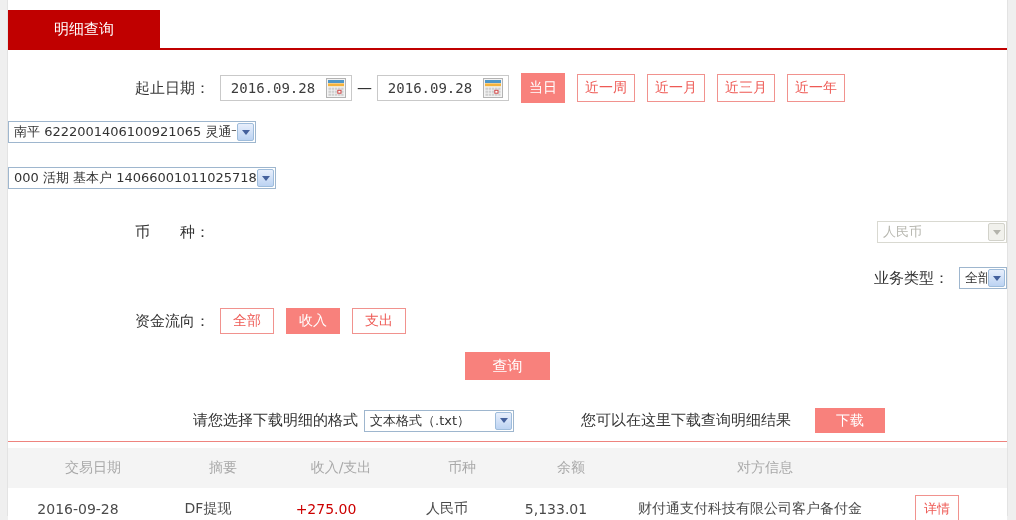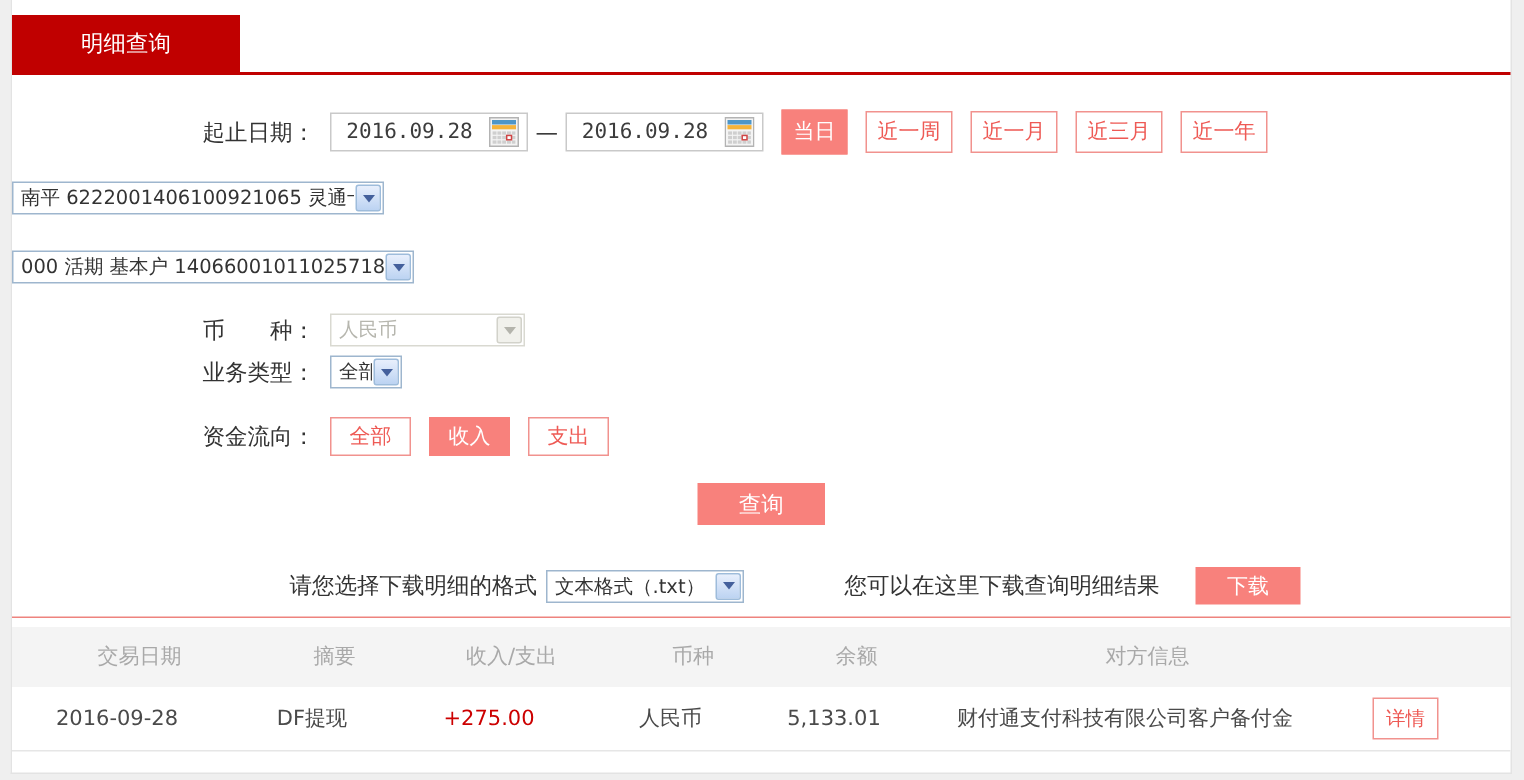--- a/index.html
+++ b/index.html
@@ -28,22 +28,22 @@
   
   .form-row { display: flex; align-items: center; }
   .form-label {
     width: 202px; margin-right: 10px;
     text-align: right; font-size: 15px; color: #333;
     white-space: pre; flex-shrink: 0;
   }
   .row-date   { margin-top: 23px; height: 30px; }
   .row-reg    { margin-top: 17px; height: 24px; }
   .row-sub    { margin-top: 22px; height: 24px; }
-  .row-cur    { margin-top: 18px; height: 24px; }
-  .row-biz    { margin-top: 4px; height: 24px; }
+  .row-cur    { margin-top: 30px; height: 24px; justify-content: space-between; }
+  .row-biz    { margin-top: 22px; height: 24px; justify-content: flex-end; }
   .row-flow   { margin-top: 17px; height: 28px; }
   .row-query  { margin-top: 17px; display: flex; justify-content: center; }
   .row-dl     { margin-top: 28px; display: flex; align-items: center; height: 25px; }
 
   .date-box {
     display: inline-flex; align-items: center;
     width: 132px; height: 26px;
     border: 1px solid #c9c9c9; background: #fff;
   }
   .date-box input {
@@ -80,21 +80,21 @@
     border-top: 5px solid #44609c;
   }
   .xp-select.disabled { border-color: #d9d9d1; color: #b6b6ae; cursor: default; }
   .xp-select.disabled .xp-arrow { background: #f1f1ec; border-color: #d2d2ca; }
   .xp-select.disabled .xp-arrow::after { border-top-color: #b4b4ac; }
 
   .w-reg { width: 248px; }
   .w-sub { width: 268px; }
   .w-cur { width: 130px; }
   .w-biz { width: 48px; }
-  .w-fmt { width: 132px; }
+  .w-fmt { width: 150px; }
 
   .flow-btn {
     margin-right: 12px; height: 26px; padding: 0 12px;
     font-size: 14px; background: #fff;
     border: 1px solid #f1928e; color: #ee5a55;
     display: inline-flex; align-items: center; cursor: pointer;
   }
   .flow-btn.active { background: #f8817c; border-color: #f8817c; color: #fff; }
 
   .btn-solid {

